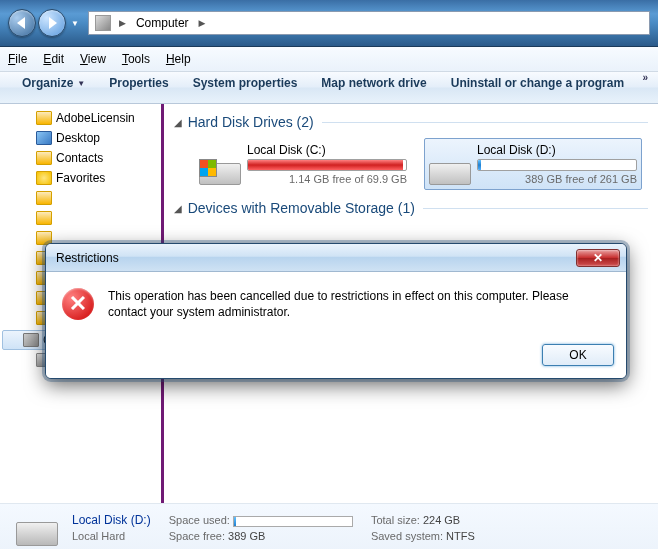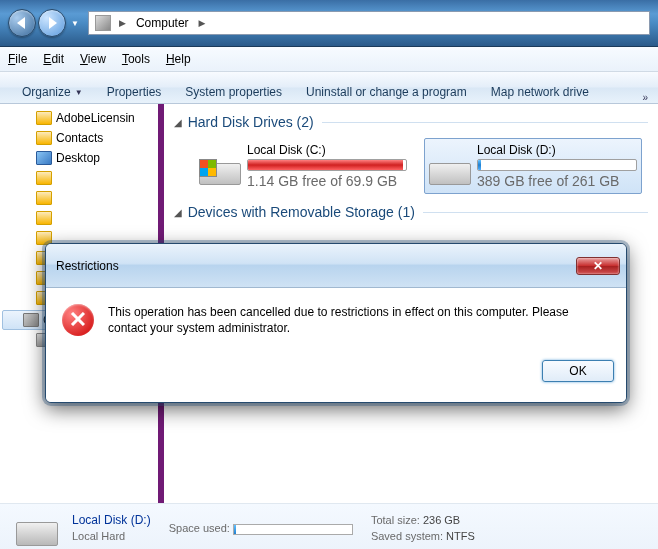--- a/index.html
+++ b/index.html
@@ -18,28 +18,28 @@
 .addr-icon { width: 16px; height: 16px; background: linear-gradient(135deg,#ddd,#888); margin: 0 4px; border:1px solid #999; }
 .addr-seg { padding: 0 6px; font-size: 12px; color: #000; display:flex; align-items:center; height:100%; cursor:pointer;}
 .addr-tri { font-size: 9px; color: #555; padding:0 4px; }
 
 
 .menubar { height: 22px; background: linear-gradient(to bottom, #f7fbff, #eaf2fb); border-bottom: 1px solid #d0dae5; display: flex; align-items: center; padding: 12px 8px; font-size: 12px; }
 .menubar span { margin-right: 16px; cursor: pointer; }
 .menubar span u { text-decoration: underline; }
 
 
-.cmdbar { height: 32px; background: linear-gradient(to bottom, #f8fbff, #e4eef9 48%, #d9e7f5 52%, #e8f2fb); border-bottom: 1px solid #b8c8da; display: flex; align-items: flex-end; padding: 0 10px; font-size: 12px; color: #1a3a5a; }
+.cmdbar { height: 32px; background: linear-gradient(to bottom, #f8fbff, #e4eef9 48%, #d9e7f5 52%, #e8f2fb); border-bottom: 1px solid #b8c8da; display: flex; align-items: flex-start; padding: 0 10px; font-size: 12px; color: #1a3a5a; font-weight: bold; }
 .cmd-item { padding: 4px 12px; cursor: pointer; display:flex; align-items:center; }
 .cmd-drop { font-size:8px; margin-left:4px; color:#335;}
 .cmd-chev { margin-left:auto; font-size:10px; color:#335; cursor:pointer;}
 
 
 .body { display: flex; height: 399px; }
-.sidebar { width: 164px; border-right: 6px solid #701a75; overflow: hidden; background:#fff; padding-top:4px;}
+.sidebar { width: 164px; border-right: 3px solid #701a75; overflow: hidden; background:#fff; padding-top:4px;}
 .tree-item { display: flex; align-items: center; height: 20px; font-size: 12px; padding-left: 36px; cursor: pointer; white-space:nowrap; overflow:hidden; color:#000;}
 .tree-item.sel { background: linear-gradient(to bottom, #ecf4fd, #cfe3f7); border:1px solid #a0c0e0; border-radius:2px; margin:0 2px; padding-left:34px;}
 .tree-item.sub { padding-left: 50px; }
 .tree-icon { width: 16px; height: 14px; margin-right: 4px; background: linear-gradient(to bottom, #fceabb 0%, #f8b500 100%); border-radius: 1px; border:1px solid #d4a000; flex-shrink:0;}
 .tree-icon.star { background: radial-gradient(circle,#ffe680,#f5c000); }
 .tree-icon.comp { background: linear-gradient(135deg,#ccc,#888); border-color:#777;}
 .tree-icon.disk { background: linear-gradient(to bottom,#e0e0e0,#a0a0a0); border-color:#888;}
 .tree-icon.desk { background: linear-gradient(135deg,#89c4f4,#3a7ac4); border-color:#2a5a9a;}
 
 .content { flex: 1; padding: 6px 10px; overflow:hidden;}
@@ -52,41 +52,41 @@
 .drive-icon { width: 42px; height: 42px; margin-right: 6px; position:relative;}
 .drive-icon .case { position:absolute; bottom:0; width:42px; height:22px; background:linear-gradient(to bottom,#f0f0f0,#c0c0c0); border:1px solid #999; border-radius:2px;}
 .drive-icon .win { position:absolute; left:0; bottom:8px; width:18px; height:18px; background:#fff; border:1px solid #888; display:grid; grid-template:1fr 1fr/1fr 1fr;}
 .drive-icon .win div:nth-child(1){background:#f25022;} .drive-icon .win div:nth-child(2){background:#7fba00;} .drive-icon .win div:nth-child(3){background:#00a4ef;} .drive-icon .win div:nth-child(4){background:#ffb900;}
 .drive-info { flex:1; }
 .drive-name { font-size: 12px; color:#000; margin-bottom:2px;}
 .drive-bar { height: 12px; background: #fff; border: 1px solid #a0a0a0; border-radius:2px; overflow:hidden; margin-bottom:2px;}
 .drive-fill { height:100%; }
 .drive-fill.red { background: linear-gradient(to bottom,#ff8080,#d02020,#ff6060); width:98%;}
 .drive-fill.blue { background: linear-gradient(to bottom,#60c0ff,#2080d0,#50b0ff); width:2%;}
-.drive-free { font-size: 14px; color: #6a6a6a; }
+.drive-free { font-size: 11px; color: #6a6a6a; text-align: right; }
 
 
 .details { height: 49px; border-top:1px solid #e0e8f0; background: linear-gradient(to bottom,#f4f9ff,#ecf3fb); display:flex; align-items:center; padding:4px 10px; font-size:11px; color:#444;}
 .det-icon { width:42px; height:36px; margin-right:14px; margin-left:6px; position:relative;}
 .det-icon .case { position:absolute; bottom:0; width:42px; height:24px; background:linear-gradient(to bottom,#f0f0f0,#b8b8b8); border:1px solid #999; border-radius:2px;}
 .det-title { font-size:12px; color:#003399; }
 .det-sub { color:#6a6a6a; font-size:11px;}
 .det-col { margin-right: 18px; line-height:16px;}
 .det-label { color:#6a6a6a; display:inline-block; text-align:left;}
 .det-bar { display:inline-block; width:120px; height:11px; background:#fff; border:1px solid #aaa; vertical-align:middle;}
 .det-bar-fill { height:100%; width:2%; background:linear-gradient(to bottom,#60c0ff,#2080d0);}
 
 
 .modal { position: absolute; left: 45px; top: 243px; width: 582px; background: #f0f0f0; border: 1px solid #254a6e; box-shadow: 0 0 0 3px rgba(40,80,120,0.35), 0 6px 20px rgba(0,0,0,0.6); border-radius: 6px; overflow:hidden;}
-.modal-title { height: 44px; background: linear-gradient(to bottom,#eaf3fc 0%,#d0e3f5 45%,#b8d4ee 50%,#cfe2f4 100%); display:flex; align-items:center; padding:0 6px 0 10px; font-size:12px; color:#000; border-bottom:1px solid #a0b8d0;}
+.modal-title { height: 28px; background: linear-gradient(to bottom,#eaf3fc 0%,#d0e3f5 45%,#b8d4ee 50%,#cfe2f4 100%); display:flex; align-items:center; padding:0 6px 0 10px; font-size:12px; color:#000; border-bottom:1px solid #a0b8d0;}
 .modal-close { margin-left:auto; width:44px; height:18px; background:linear-gradient(to bottom,#e9a0a0,#c83030 48%,#a82020 52%,#d05050); border:1px solid #803030; border-radius:3px; display:flex; align-items:center; justify-content:center; color:#fff; font-weight:bold; font-size:12px; cursor:pointer; box-shadow:0 0 2px rgba(255,255,255,0.8) inset;}
 .modal-body { padding: 16px; display:flex; background:#fff;}
 .err-icon { width:32px; height:32px; border-radius:50%; background:radial-gradient(circle at 30% 30%,#ff8080,#cc0000); display:flex; align-items:center; justify-content:center; color:#fff; font-size:22px; font-weight:bold; margin-right:14px; flex-shrink:0; box-shadow:inset 0 1px 2px rgba(255,255,255,0.5);}
 .modal-text { font-size:12px; color:#000; line-height:16px;}
-.modal-footer { padding: 8px 12px 20px; text-align:right; background:#fff;}
+.modal-footer { padding: 8px 12px 12px; text-align:right; background:#fff;}
 .modal-ok { width:72px; height:22px; background:linear-gradient(to bottom,#f8fbff,#e0ecf8); border:1px solid #3c7fb1; border-radius:3px; font-size:12px; cursor:pointer; box-shadow:0 0 3px #6babdc;}
 </style>
 </head>
 <body>
 
 <div class="titlebar">
   <div class="nav-btn">
       <div class="nav-arrow left"></div>
     </div>
   <div class="nav-btn fwd">
@@ -111,38 +111,42 @@
   <span><u>H</u>elp</span>
 </div>
 
 <div class="cmdbar">
   <div class="cmd-item">
       <span>Organize</span>
       <span class="cmd-drop">▼</span>
     </div>
   <div class="cmd-item">Properties</div>
   <div class="cmd-item">System properties</div>
+  <div class="cmd-item">Map network drive</div>
   <div class="cmd-item">Uninstall or change a program</div>
-  <div class="cmd-item">Map network drive</div>
   <div class="cmd-chev">»</div>
 </div>
 
 <div class="body">
   <div class="sidebar">
     <div class="tree-item">
         <div class="tree-icon"></div>
         <span>AdobeLicensin</span>
       </div>
     <div class="tree-item">
-        <div class="tree-icon"></div>
-        <span>Contacts</span>
-      </div>
-    <div class="tree-item">
         <div class="tree-icon desk"></div>
         <span>Desktop</span>
+      </div>
+    <div class="tree-item">
+        <div class="tree-icon"></div>
+        <span>Contacts</span>
+      </div>
+    <div class="tree-item">
+        <div class="tree-icon star"></div>
+        <span>Favorites</span>
       </div>
     <div class="tree-item">
         <div class="tree-icon"></div>
         <span></span>
       </div>
     <div class="tree-item">
         <div class="tree-icon"></div>
         <span></span>
       </div>
     <div class="tree-item">
@@ -224,23 +228,24 @@
 <div class="details">
   <div class="det-icon">
       <div class="case"></div>
     </div>
   <div class="det-col">
     <div class="det-title">Local Disk (D:)</div>
     <div class="det-sub">Local Hard</div>
   </div>
   <div class="det-col">
     <div><span class="det-label">Space used:</span> <span class="det-bar"><span class="det-bar-fill" style="display:block"></span></span></div>
+    <div><span class="det-label">Space free:</span> <span>389 GB</span></div>
   </div>
   <div class="det-col">
-    <div><span class="det-label">Total size:</span> <span>236 GB</span></div>
+    <div><span class="det-label">Total size:</span> <span>224 GB</span></div>
     <div><span class="det-label">Saved system:</span> <span>NTFS</span></div>
   </div>
 </div>
 
 <div class="modal">
   <div class="modal-title">
     <span>Restrictions</span>
     <div class="modal-close">
         <span>✕</span>
       </div>

